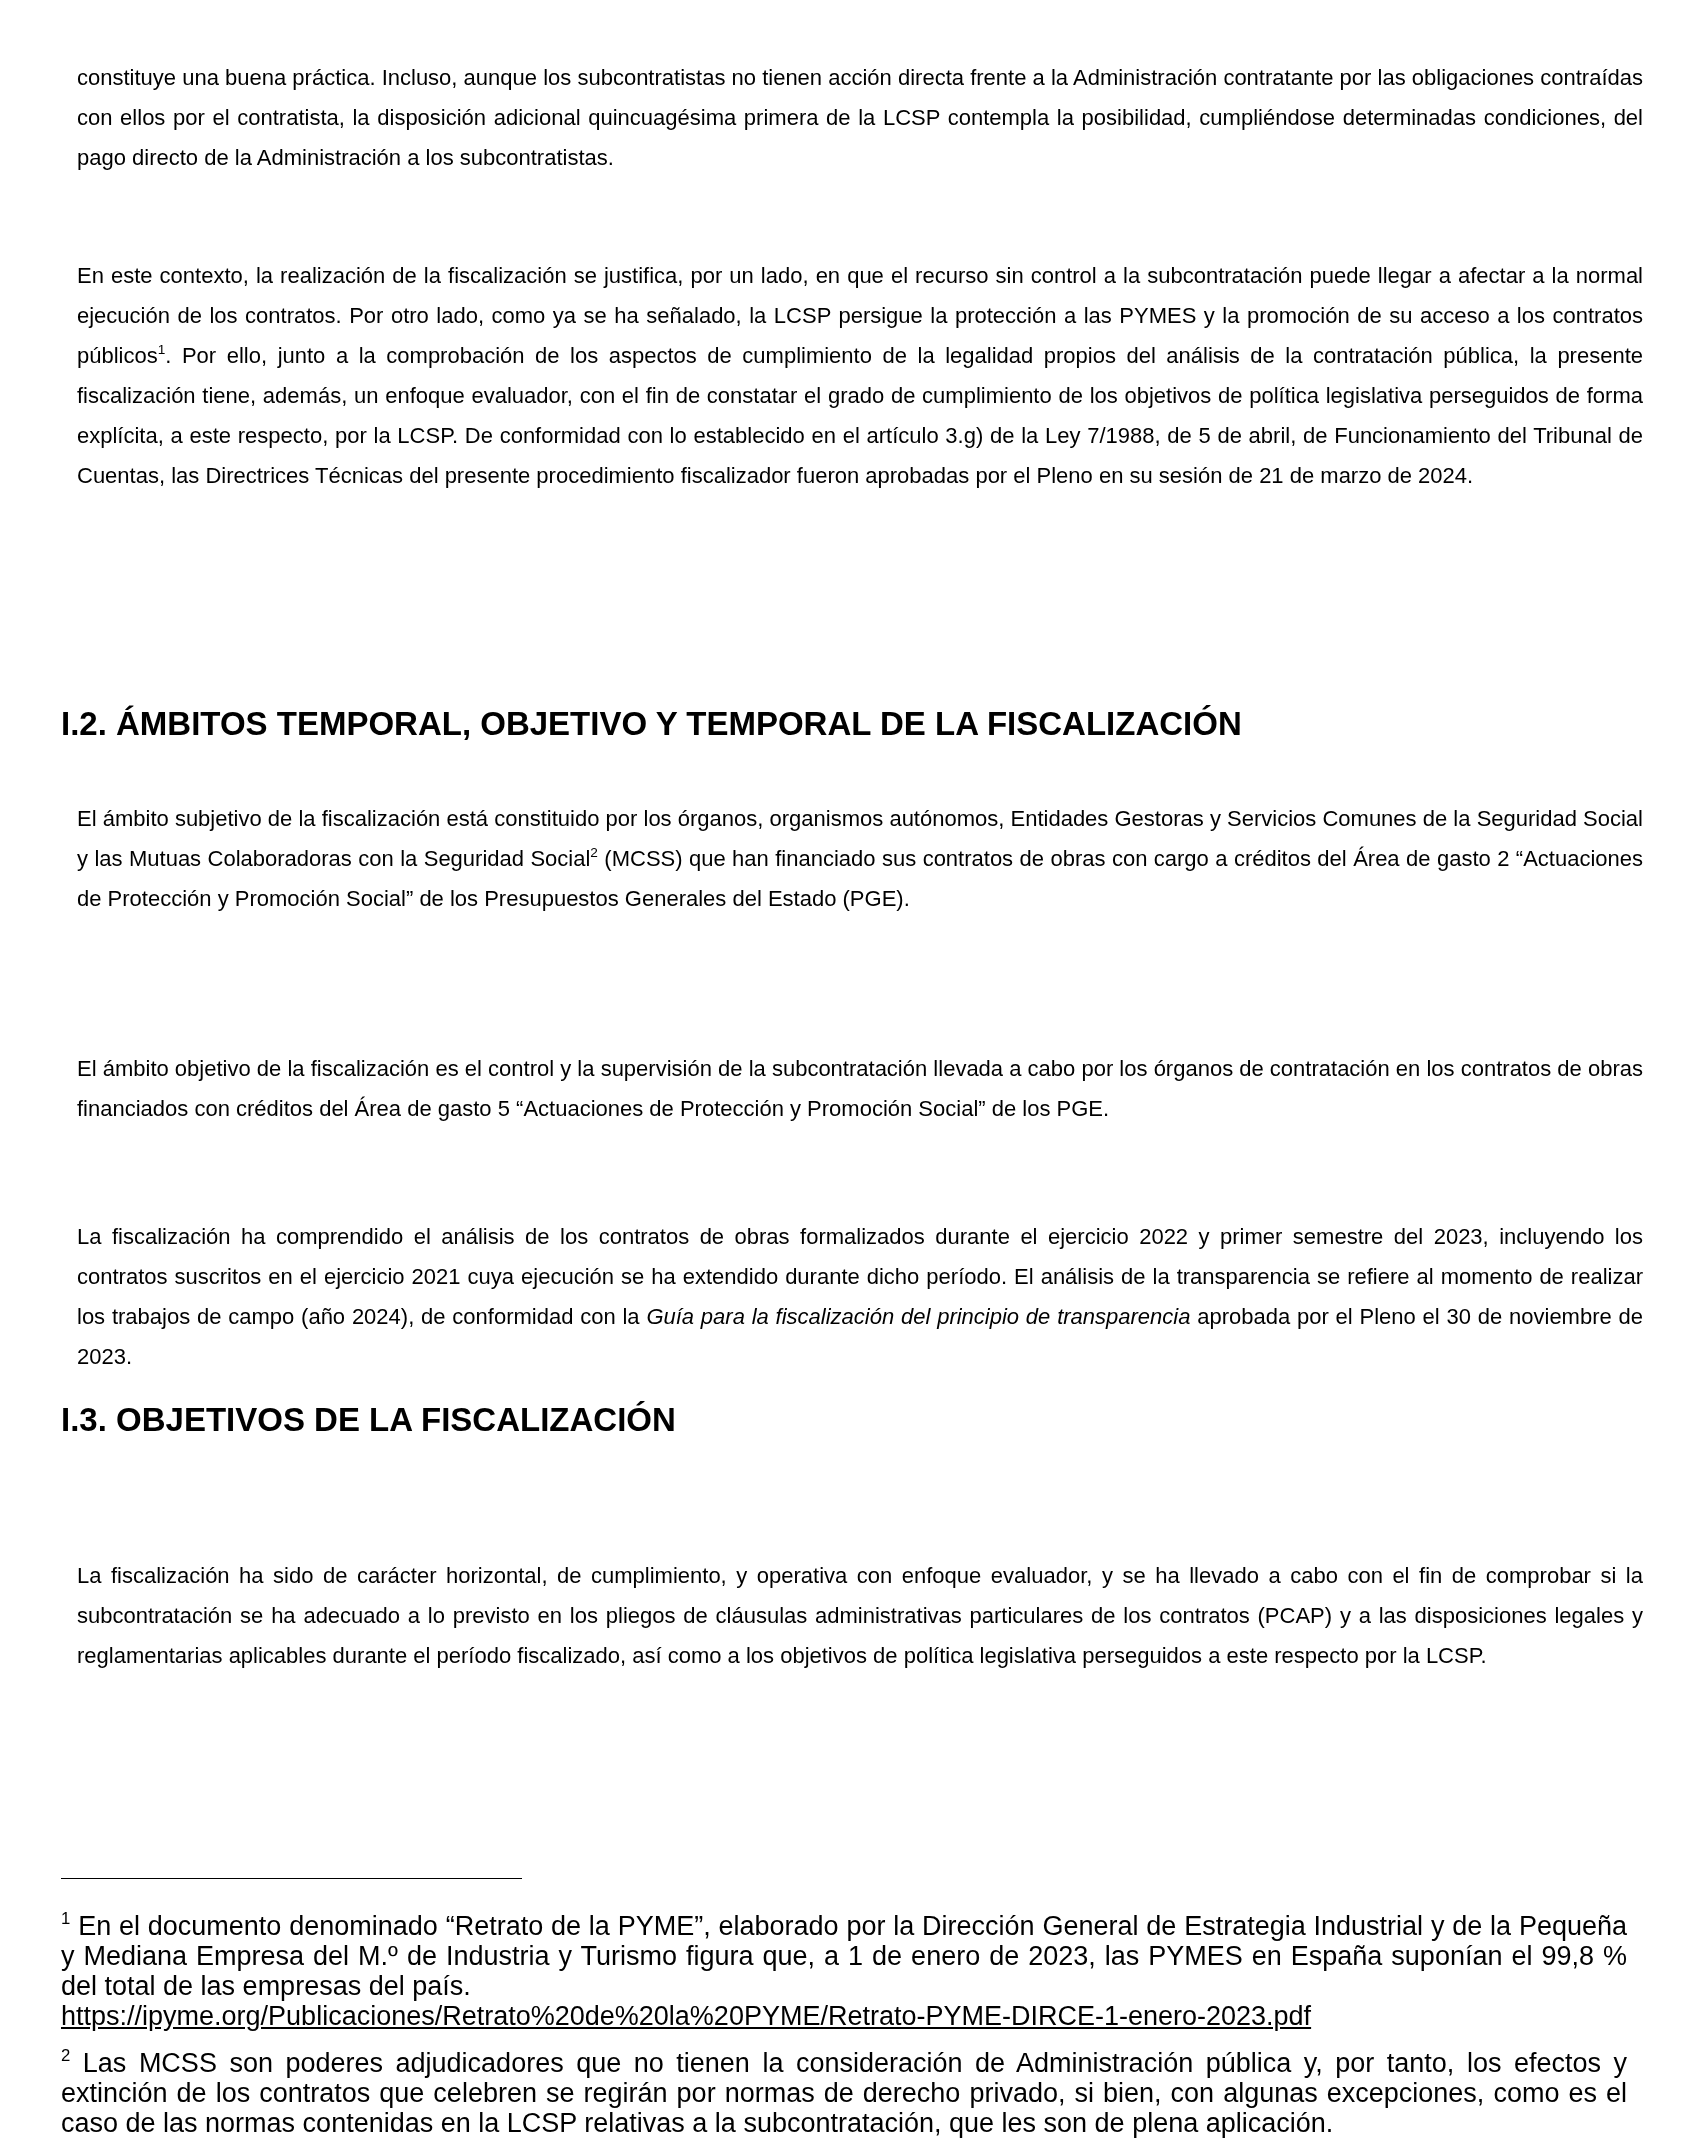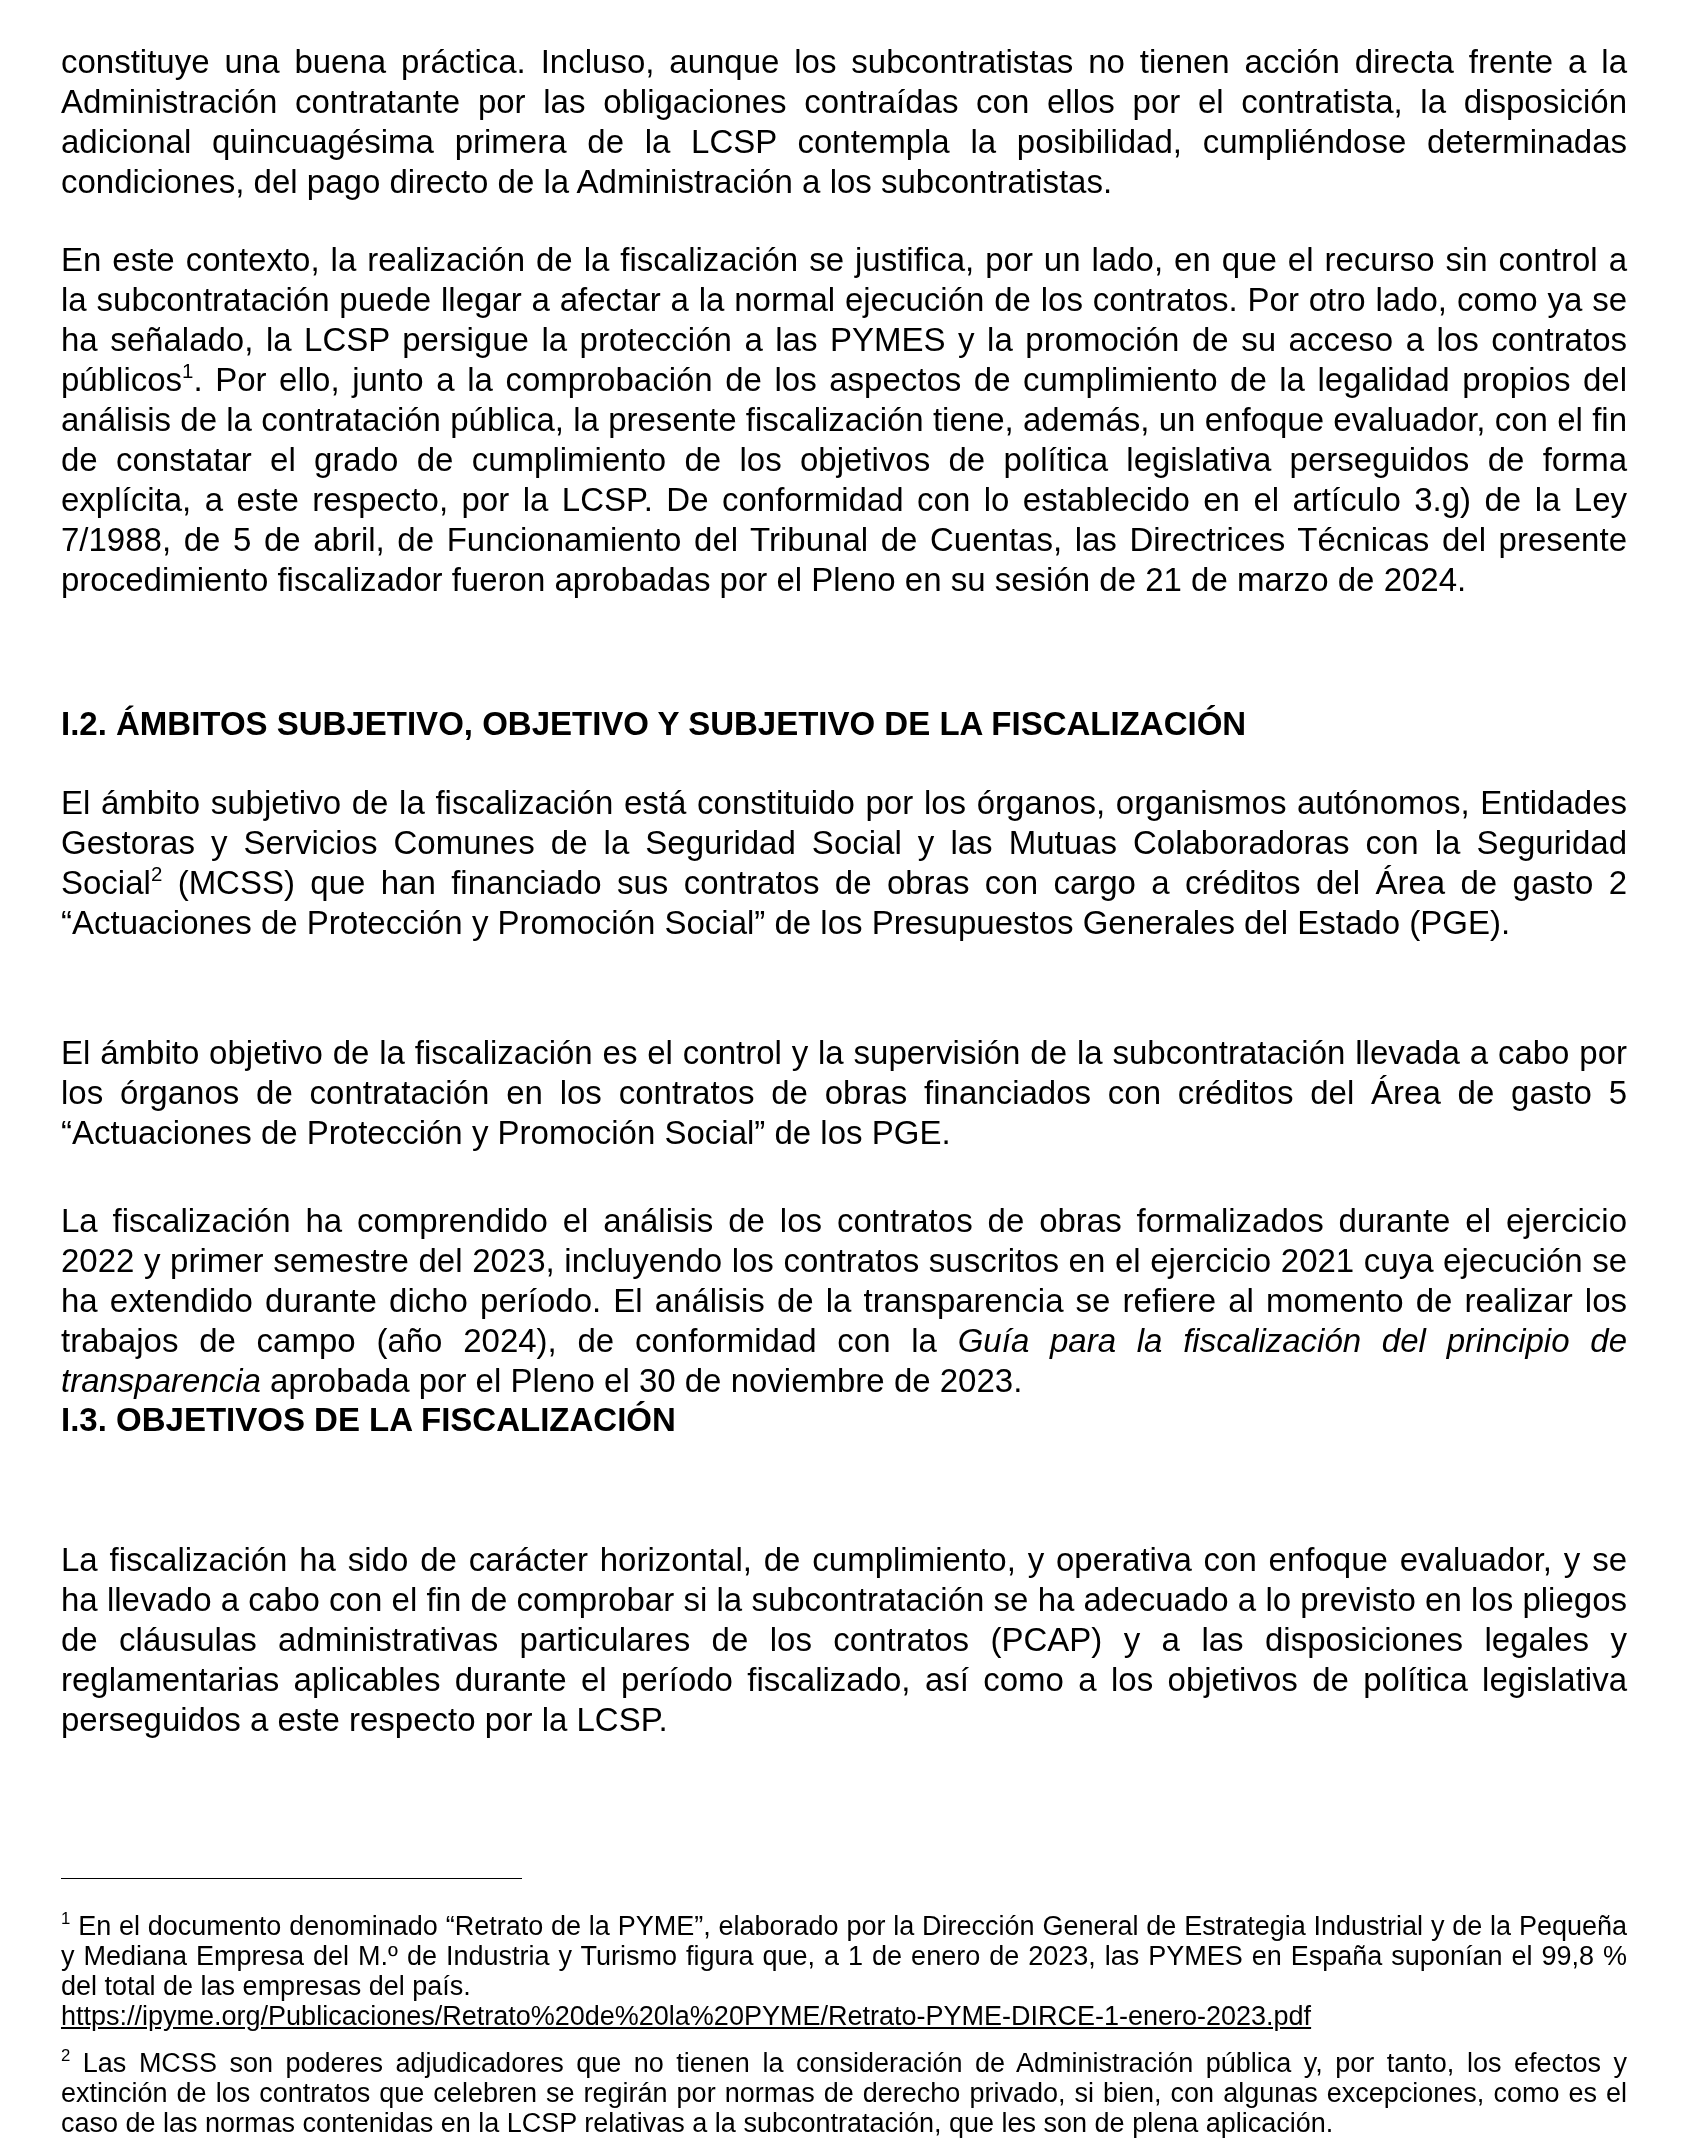--- a/index.html
+++ b/index.html
@@ -1,34 +1,34 @@
 <!DOCTYPE html>
 <html style="font-size:12.8px"><head>
 <meta charset="utf-8">
 <style>
   html, body { margin: 0; padding: 0; background: #ffffff; }
   body { width: 1702px; height: 2151px; position: relative; overflow: hidden;
          font-family: "Liberation Sans", sans-serif; color: #000; }
   .blk { position: absolute; left: 61px; width: 1566px; }
-  .para { font-size: 33px; line-height: 40px; text-align: justify; margin: 0; }
+  .para { font-size: 22px; line-height: 40px; text-align: justify; margin: 16px; }
   .heading { font-size: 33px; line-height: 40px; font-weight: bold; margin: 0; }
   sup { font-size: 62%; line-height: 0; position: relative; top: -0.05em; vertical-align: super; }
   .sep { position: absolute; left: 61px; top: 1878px; width: 461px; height: 0; border-top: 1.6px solid #000; }
   .fn { font-size: 27px; line-height: 30px; text-align: justify; margin: 0; }
   .fn a { color: #000000; text-decoration: underline; }
   em { font-style: italic; }
 </style>
 </head>
 <body>
 
 <p class="blk para" style="top:42px;"><span>constituye una buena práctica. Incluso, aunque los subcontratistas no tienen acción directa frente a la Administración contratante por las obligaciones contraídas con ellos por el contratista, la disposición adicional quincuagésima primera de la LCSP contempla la posibilidad, cumpliéndose determinadas condiciones, del pago directo de la Administración a los subcontratistas.</span></p>
 
 <p class="blk para" style="top:240px;"><span>En este contexto, la realización de la fiscalización se justifica, por un lado, en que el recurso sin control a la subcontratación puede llegar a afectar a la normal ejecución de los contratos. Por otro lado, como ya se ha señalado, la LCSP persigue la protección a las PYMES y la promoción de su acceso a los contratos públicos</span><sup>1</sup><span>. Por ello, junto a la comprobación de los aspectos de cumplimiento de la legalidad propios del análisis de la contratación pública, la presente fiscalización tiene, además, un enfoque evaluador, con el fin de constatar el grado de cumplimiento de los objetivos de política legislativa perseguidos de forma explícita, a este respecto, por la LCSP. De conformidad con lo establecido en el artículo 3.g) de la Ley 7/1988, de 5 de abril, de Funcionamiento del Tribunal de Cuentas, las Directrices Técnicas del presente procedimiento fiscalizador fueron aprobadas por el Pleno en su sesión de 21 de marzo de 2024.</span></p>
 
-<h2 class="blk heading" style="top:704px;">I.2. ÁMBITOS SUBJETIVO, OBJETIVO Y SUBJETIVO DE LA FISCALIZACIÓN</h2>
+<h2 class="blk heading" style="top:704px;">I.2. ÁMBITOS TEMPORAL, OBJETIVO Y TEMPORAL DE LA FISCALIZACIÓN</h2>
 
 <p class="blk para" style="top:783px;"><span>El ámbito subjetivo de la fiscalización está constituido por los órganos, organismos autónomos, Entidades Gestoras y Servicios Comunes de la Seguridad Social y las Mutuas Colaboradoras con la Seguridad Social</span><sup>2</sup><span> (MCSS) que han financiado sus contratos de obras con cargo a créditos del Área de gasto 2 “Actuaciones de Protección y Promoción Social” de los Presupuestos Generales del Estado (PGE).</span></p>
 
 <p class="blk para" style="top:1033px;"><span>El ámbito objetivo de la fiscalización es el control y la supervisión de la subcontratación llevada a cabo por los órganos de contratación en los contratos de obras financiados con créditos del Área de gasto 5 “Actuaciones de Protección y Promoción Social” de los PGE.</span></p>
 
 <p class="blk para" style="top:1201px;"><span>La fiscalización ha comprendido el análisis de los contratos de obras formalizados durante el ejercicio 2022 y primer semestre del 2023, incluyendo los contratos suscritos en el ejercicio 2021 cuya ejecución se ha extendido durante dicho período. El análisis de la transparencia se refiere al momento de realizar los trabajos de campo (año 2024), de conformidad con la </span><em>Guía para la fiscalización del principio de transparencia</em><span> aprobada por el Pleno el 30 de noviembre de 2023.</span></p>
 
 <h2 class="blk heading" style="top:1400px;">I.3. OBJETIVOS DE LA FISCALIZACIÓN</h2>
 
 <p class="blk para" style="top:1540px;"><span>La fiscalización ha sido de carácter horizontal, de cumplimiento, y operativa con enfoque evaluador, y se ha llevado a cabo con el fin de comprobar si la subcontratación se ha adecuado a lo previsto en los pliegos de cláusulas administrativas particulares de los contratos (PCAP) y a las disposiciones legales y reglamentarias aplicables durante el período fiscalizado, así como a los objetivos de política legislativa perseguidos a este respecto por la LCSP.</span></p>

